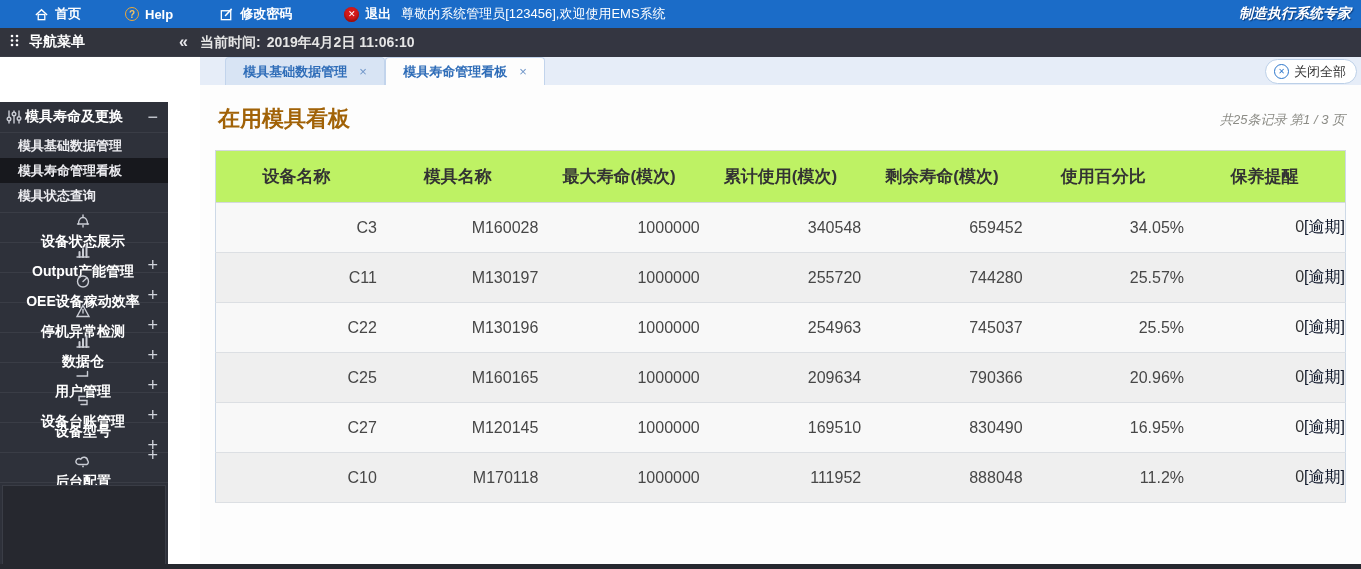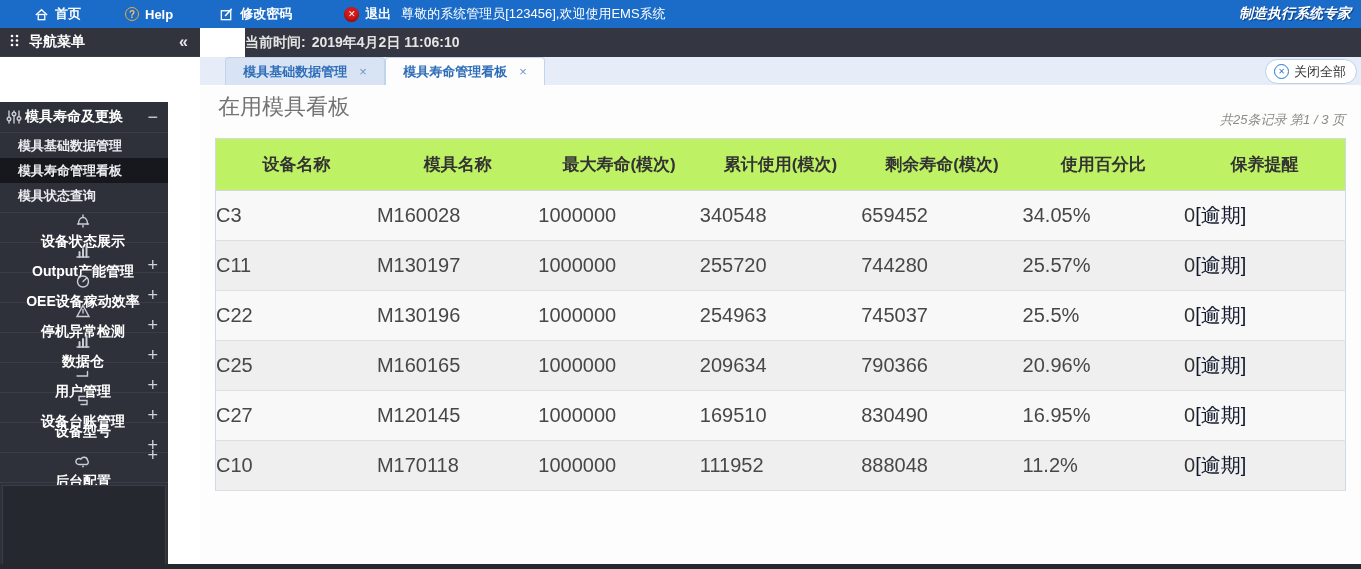--- a/index.html
+++ b/index.html
@@ -20,21 +20,21 @@
     font-style:italic; font-size:14px; text-shadow:1px 1px 1px #0d3e7e; }
   .cicon { width:15px; height:15px; display:inline-flex; align-items:center; justify-content:center; }
   .help-badge { width:14px; height:14px; border-radius:50%; border:1.5px solid #edAA3a;
     color:#f2c265; font-size:10px; font-weight:bold; display:inline-flex;
     align-items:center; justify-content:center; }
   .logout-badge { width:15px; height:15px; border-radius:50%; background:#d41a1a;
     color:#fff; font-size:9px; font-weight:bold; display:inline-flex;
     align-items:center; justify-content:center; box-shadow:inset 0 -2px 3px #8f0d0d; }
 
   
-  .subbar { position:absolute; left:0; top:28px; width:1361px; height:29px; display:flex;gap:45px; }
+  .subbar { position:absolute; left:0; top:28px; width:1361px; height:29px; display:flex; }
   .nav-head { width:200px; height:29px; background:#32343d; display:flex;
     align-items:center; color:#fff; border-bottom:1px solid #3a3d46; }
   .nav-head .dots { margin-left:8px; }
   .nav-head .nav-title { margin-left:8px; font-size:14px; font-weight:bold; }
   .nav-head .collapse { margin-left:auto; margin-right:12px; font-size:16px;
     font-weight:bold; cursor:pointer; color:#e8e8ec; }
   .status-right { flex:1; background:#343641; display:flex; align-items:center;
     justify-content:flex-start; color:#e5e5e5; font-size:14px; font-weight:bold;
     padding-right:12px; gap:6px; }
 
@@ -72,31 +72,31 @@
   .tab.active { left:185px; background:#fdfdfd; }
   .tab .tab-close { color:#6f95c8; font-size:13px; font-weight:normal; cursor:pointer; }
   .close-all { position:absolute; right:4px; top:2px; height:25px; background:#fff;
     border:1px solid #bcd0e8; border-radius:13px; display:flex; align-items:center;
     gap:5px; padding:0 10px 0 8px; font-size:13px; color:#333; cursor:pointer; }
   .close-all .circ { width:15px; height:15px; border-radius:50%;
     border:1px solid #2d77cc; color:#2d77cc; font-size:8px; display:inline-flex;
     align-items:center; justify-content:center; }
 
   .content { position:absolute; left:0; top:28px; width:1161px; height:479px; background:#fdfdfd; }
-  .page-title { margin:7px 0 0 18px; color:#737373; font-size:22px; font-weight:normal; }
+  .page-title { margin:19px 0 0 18px; color:#a16207; font-size:22px; font-weight:bold; }
   .record-info { position:absolute; top:26px; right:16px; color:#8b8b85;
     font-style:italic; font-size:13px; }
 
   .table-wrap { margin:16px 15px 0 15px; }
   table { width:100%; border-collapse:collapse; table-layout:fixed;
     border-left:1px solid #cdd9e7; border-right:1px solid #cdd9e7; }
   thead th { height:52px; font-size:17px; color:#333; font-weight:bold;
     text-align:center; background:#bef264; border-top:1px solid #d4d8dd;
     border-bottom:1px solid #d4d8dd;margin-top:44px; }
-  tbody td { height:50px; font-size:20px; color:#474747; text-align:left;
+  tbody td { height:50px; font-size:16px; color:#474747; text-align:right;
     border-bottom:1px solid #dcdfe3; }
   tbody tr:nth-child(odd) td { background:#f8f8f8; }
   tbody tr:nth-child(even) td { background:#efefef; }
   .maintain-count { color:#333; }
   .maintain-tag { color:#0f172a; }
 
   .footer-strip { position:absolute; left:0; bottom:0; width:1361px; height:5px; background:#26282f; }
 </style>
 </head>
 <body>

